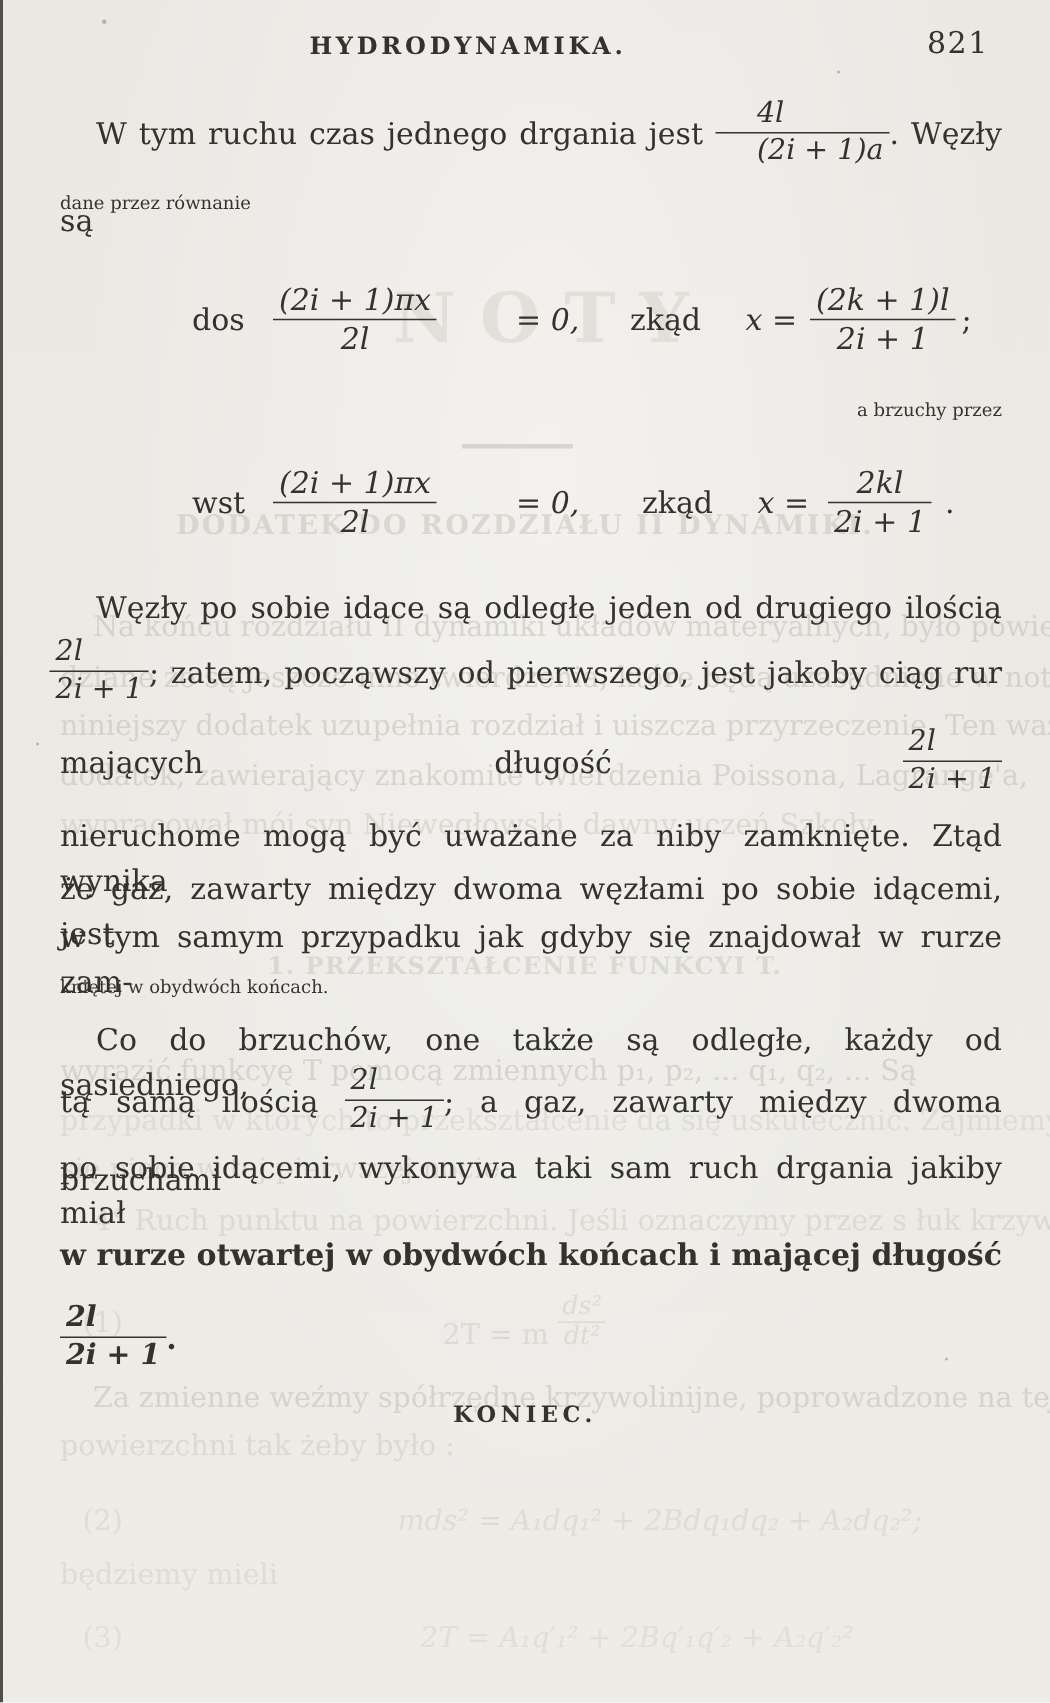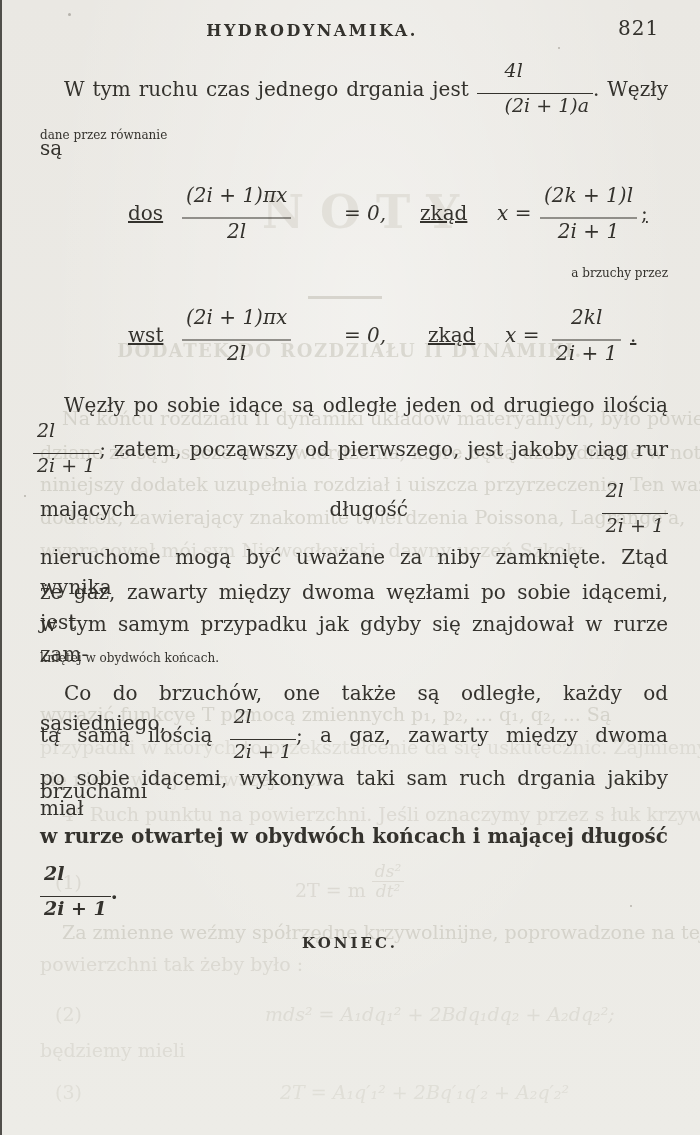--- a/index.html
+++ b/index.html
@@ -18,26 +18,26 @@
   
   .running-title{top:21px;left:0;width:624px;text-align:center;font-size:16px;letter-spacing:2.5px;font-weight:600;}
   .page-number{top:16px;left:618px;width:60px;font-size:20px;letter-spacing:1px;}
   
   .line{left:40px;width:628px;font-size:12px;line-height:30px;height:30px;white-space:nowrap;}
   .jline{left:40px;width:628px;font-size:20px;line-height:30px;height:30px;text-align:justify;text-align-last:justify;}
   .fline{left:40px;width:628px;font-size:20px;line-height:52px;height:52px;text-align:justify;text-align-last:justify;}
   .ind{text-indent:24px;}
   
   .frac{display:inline-block;vertical-align:middle;text-align:center;font-size:19px;line-height:1.15;font-style:italic;position:relative;top:-2px;}
-  .frac .num{display:block;padding:0 4px 11px;border-bottom:1.5px solid #34322d;}
+  .frac .num{display:block;padding:0 4px 1px;border-bottom:1.5px solid #34322d;}
   .frac .den{display:block;padding:1px 4px 0;}
   
   .fml{left:0;top:0;width:700px;height:62px;}
   .piece{position:absolute;top:50%;transform:translateY(-50%);font-size:20px;white-space:nowrap;}
-  .rm{font-style:normal;text-decoration:underline;}
+  .rm{font-style:normal;}
   .it{font-style:italic;}
   .piece .frac{top:0;vertical-align:middle;font-size:20px;}
   
   .ghost-layer{left:0;top:0;width:700px;height:1135px;color:#c2bfb4;filter:blur(.4px);}
   .gh{position:absolute;font-size:19px;line-height:28px;white-space:nowrap;opacity:.55;}
   .gh-noty{font-size:46px;letter-spacing:16px;font-weight:bold;opacity:.4;color:#ccc9bf;}
   .gh-rule{background:#c5c2b8;opacity:.6;}
   .gh-center{width:700px;text-align:center;left:0;}
   .gh-bold{font-weight:bold;}
   .gfrac{display:inline-block;text-align:center;font-size:17px;line-height:1.1;font-style:italic;}
@@ -51,20 +51,21 @@
 
 <div class="abs ghost-layer">
   <div class="gh gh-noty" style="left:262px;top:198px;">NOTY</div>
   <div class="abs gh-rule" style="left:308px;top:296px;width:74px;height:3px;"></div>
   <div class="gh gh-center gh-bold" style="top:337px;font-size:18px;letter-spacing:1.5px;opacity:.5;">DODATEK DO ROZDZIAŁU II DYNAMIKI.</div>
   <div class="gh" style="left:62px;top:404px;">Na końcu rozdziału II dynamiki układów materyalnych, było powie-</div>
   <div class="gh" style="left:40px;top:438px;">dziane że są jeszcze inne twierdzenia, które będą uzasadnione w notach.</div>
   <div class="gh" style="left:40px;top:470px;">niniejszy dodatek uzupełnia rozdział i uiszcza przyrzeczenie. Ten ważny</div>
   <div class="gh" style="left:40px;top:503px;">dodatek, zawierający znakomite twierdzenia Poissona, Lagrange'a,</div>
   <div class="gh" style="left:40px;top:536px;opacity:.45;text-align:center;">wypracował mój syn Niewęgłowski, dawny uczeń Szkoły</div>
+  <div class="gh gh-center gh-bold" style="top:630px;font-size:16px;letter-spacing:1px;opacity:.45;">1. PRZEKSZTAŁCENIE FUNKCYI T.</div>
   <div class="gh" style="left:40px;top:700px;">wyrazić funkcyę T pomocą zmiennych p₁, p₂, ... q₁, q₂, ... Są</div>
   <div class="gh" style="left:40px;top:733px;opacity:.35;">przypadki w których to przekształcenie da się uskutecznić. Zajmiemy</div>
   <div class="gh" style="left:40px;top:765px;opacity:.4;">się nieco w tej pierwszej nocie.</div>
   <div class="gh" style="left:62px;top:800px;opacity:.4;">4° Ruch punktu na powierzchni. Jeśli oznaczymy przez s łuk krzywej</div>
   <div class="gh" style="left:55px;top:868px;opacity:.4;">(1)</div>
   <div class="gh" style="left:295px;top:862px;opacity:.4;">
     <span>2T = m</span>
     <span class="gfrac"><span class="num">ds²</span><span class="den">dt²</span></span>
   </div>
   <div class="gh" style="left:62px;top:918px;">Za zmienne weźmy spółrzędne krzywolinijne, poprowadzone na tej</div>

